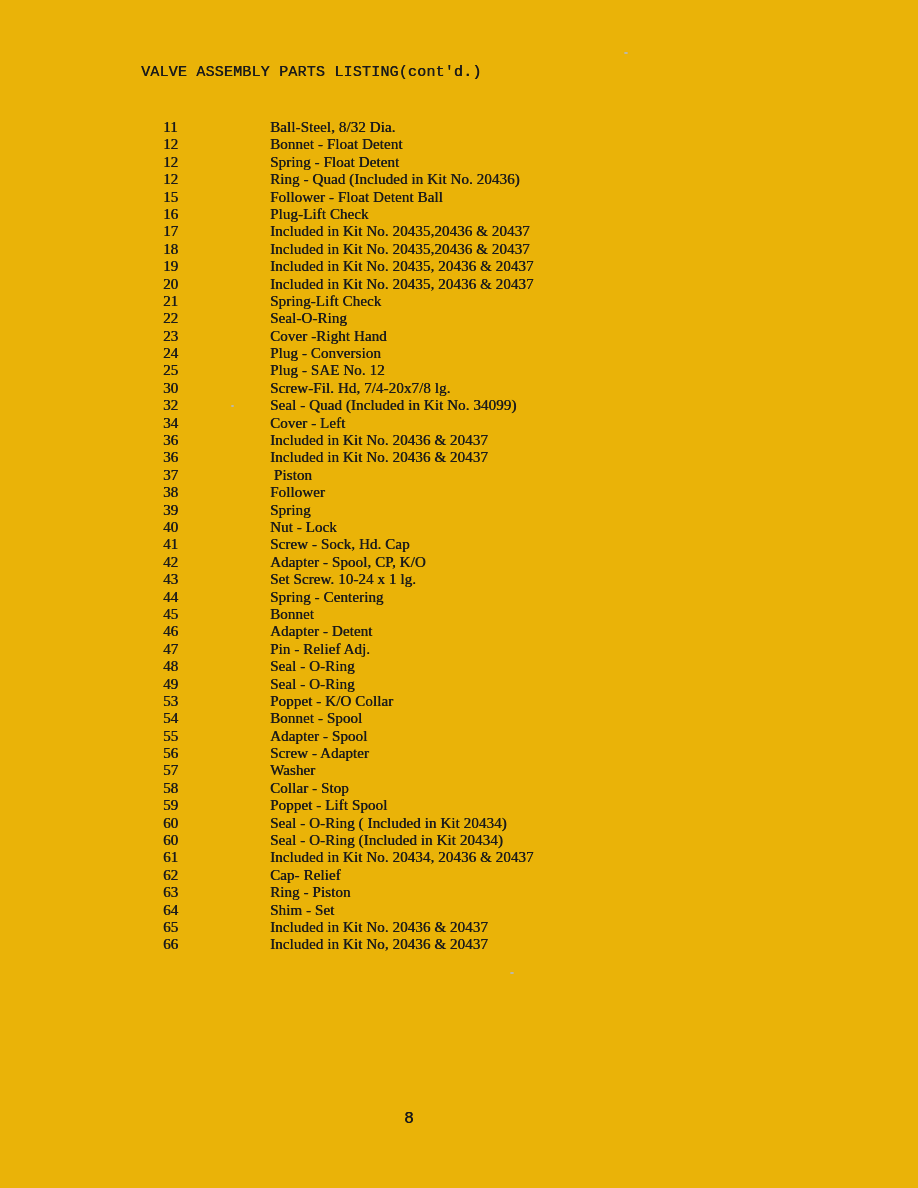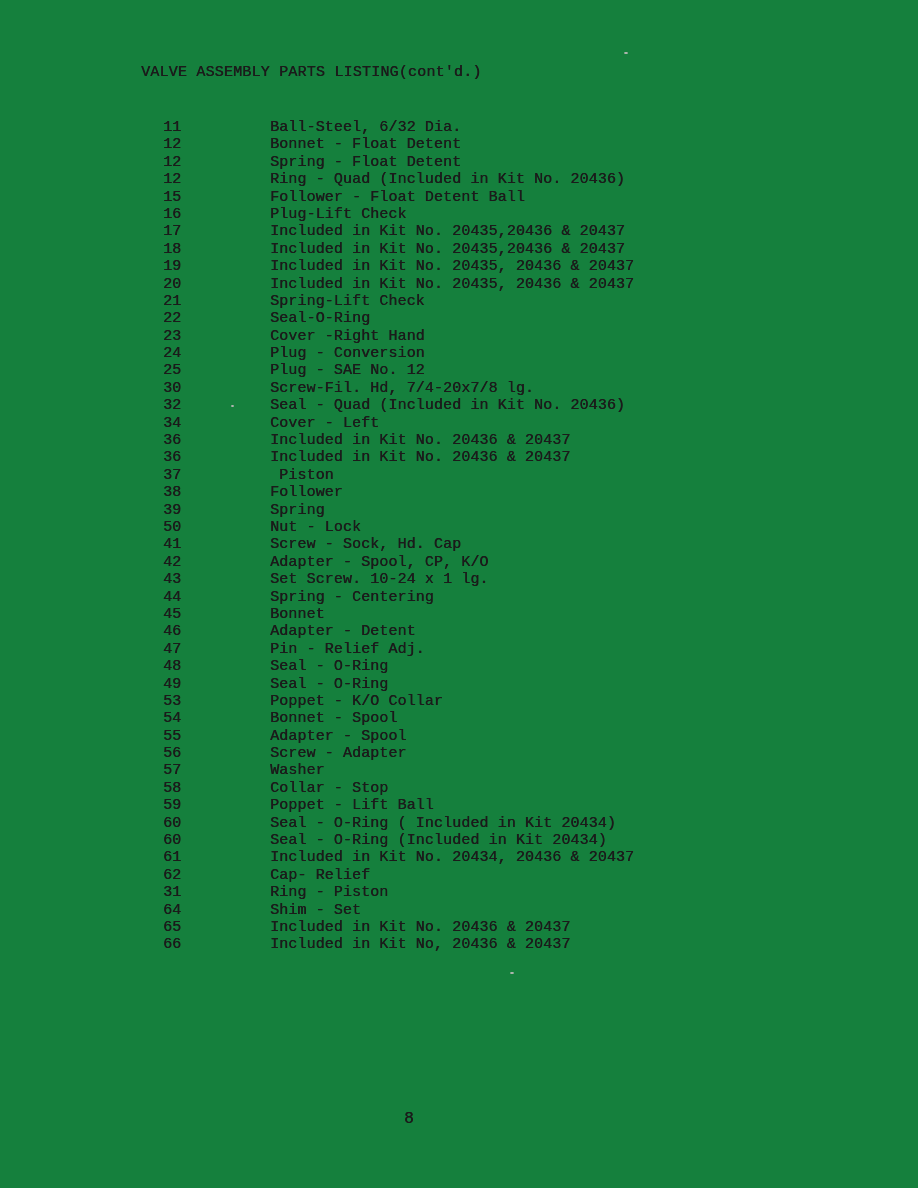--- a/index.html
+++ b/index.html
@@ -8,37 +8,38 @@
     height: 1188px;
     position: relative;
     background: #fdfdfc;
     font-family: "Liberation Mono", "DejaVu Sans Mono", monospace;
     color: #1b1b1b;
     overflow: hidden;
   }
   .page {
     position: absolute;
     inset: 0;
-    background: #15803d;
+    background: #eab308;
   }
   .doc-title {
     position: absolute;
     left: 141px;
     top: 64px;
     font-size: 15px;
     line-height: 18px;
     white-space: pre;
     letter-spacing: 0.2px;
     text-shadow: 0.4px 0 0 currentColor;
   }
   .parts-list {
     position: absolute;
     left: 163px;
     top: 119px;
     width: 620px;
+    font-family: Liberation Serif, serif;
   }
   .part-row {
     display: grid;
     grid-template-columns: 107px 1fr;
     height: 17.4px;
     line-height: 17.4px;
     font-size: 15px;
     white-space: pre;
     letter-spacing: 0.1px;
     text-shadow: 0.4px 0 0 currentColor;
@@ -63,21 +64,21 @@
 </head>
 <body>
 
 <div class="page">
 
   <div class="doc-title">VALVE ASSEMBLY PARTS LISTING(cont'd.)</div>
 
   <div class="parts-list">
   <div class="part-row">
     <span>11</span>
-    <span>Ball-Steel, 6/32 Dia.</span>
+    <span>Ball-Steel, 8/32 Dia.</span>
   </div>
 
   <div class="part-row">
     <span>12</span>
     <span>Bonnet - Float Detent</span>
   </div>
 
   <div class="part-row">
     <span>12</span>
     <span>Spring - Float Detent</span>
@@ -143,21 +144,21 @@
     <span>Plug - SAE No. 12</span>
   </div>
 
   <div class="part-row">
     <span>30</span>
     <span>Screw-Fil. Hd, 7/4-20x7/8 lg.</span>
   </div>
 
   <div class="part-row">
     <span>32</span>
-    <span>Seal - Quad (Included in Kit No. 20436)</span>
+    <span>Seal - Quad (Included in Kit No. 34099)</span>
   </div>
 
   <div class="part-row">
     <span>34</span>
     <span>Cover - Left</span>
   </div>
 
   <div class="part-row">
     <span>36</span>
     <span>Included in Kit No. 20436 &amp; 20437</span>
@@ -177,21 +178,21 @@
     <span>38</span>
     <span>Follower</span>
   </div>
 
   <div class="part-row">
     <span>39</span>
     <span>Spring</span>
   </div>
 
   <div class="part-row">
-    <span>50</span>
+    <span>40</span>
     <span>Nut - Lock</span>
   </div>
 
   <div class="part-row">
     <span>41</span>
     <span>Screw - Sock, Hd. Cap</span>
   </div>
 
   <div class="part-row">
     <span>42</span>
@@ -259,21 +260,21 @@
     <span>Washer</span>
   </div>
 
   <div class="part-row">
     <span>58</span>
     <span>Collar - Stop</span>
   </div>
 
   <div class="part-row">
     <span>59</span>
-    <span>Poppet - Lift Ball</span>
+    <span>Poppet - Lift Spool</span>
   </div>
 
   <div class="part-row">
     <span>60</span>
     <span>Seal - O-Ring ( Included in Kit 20434)</span>
   </div>
 
   <div class="part-row">
     <span>60</span>
     <span>Seal - O-Ring (Included in Kit 20434)</span>
@@ -283,21 +284,21 @@
     <span>61</span>
     <span>Included in Kit No. 20434, 20436 &amp; 20437</span>
   </div>
 
   <div class="part-row">
     <span>62</span>
     <span>Cap- Relief</span>
   </div>
 
   <div class="part-row">
-    <span>31</span>
+    <span>63</span>
     <span>Ring - Piston</span>
   </div>
 
   <div class="part-row">
     <span>64</span>
     <span>Shim - Set</span>
   </div>
 
   <div class="part-row">
     <span>65</span>

